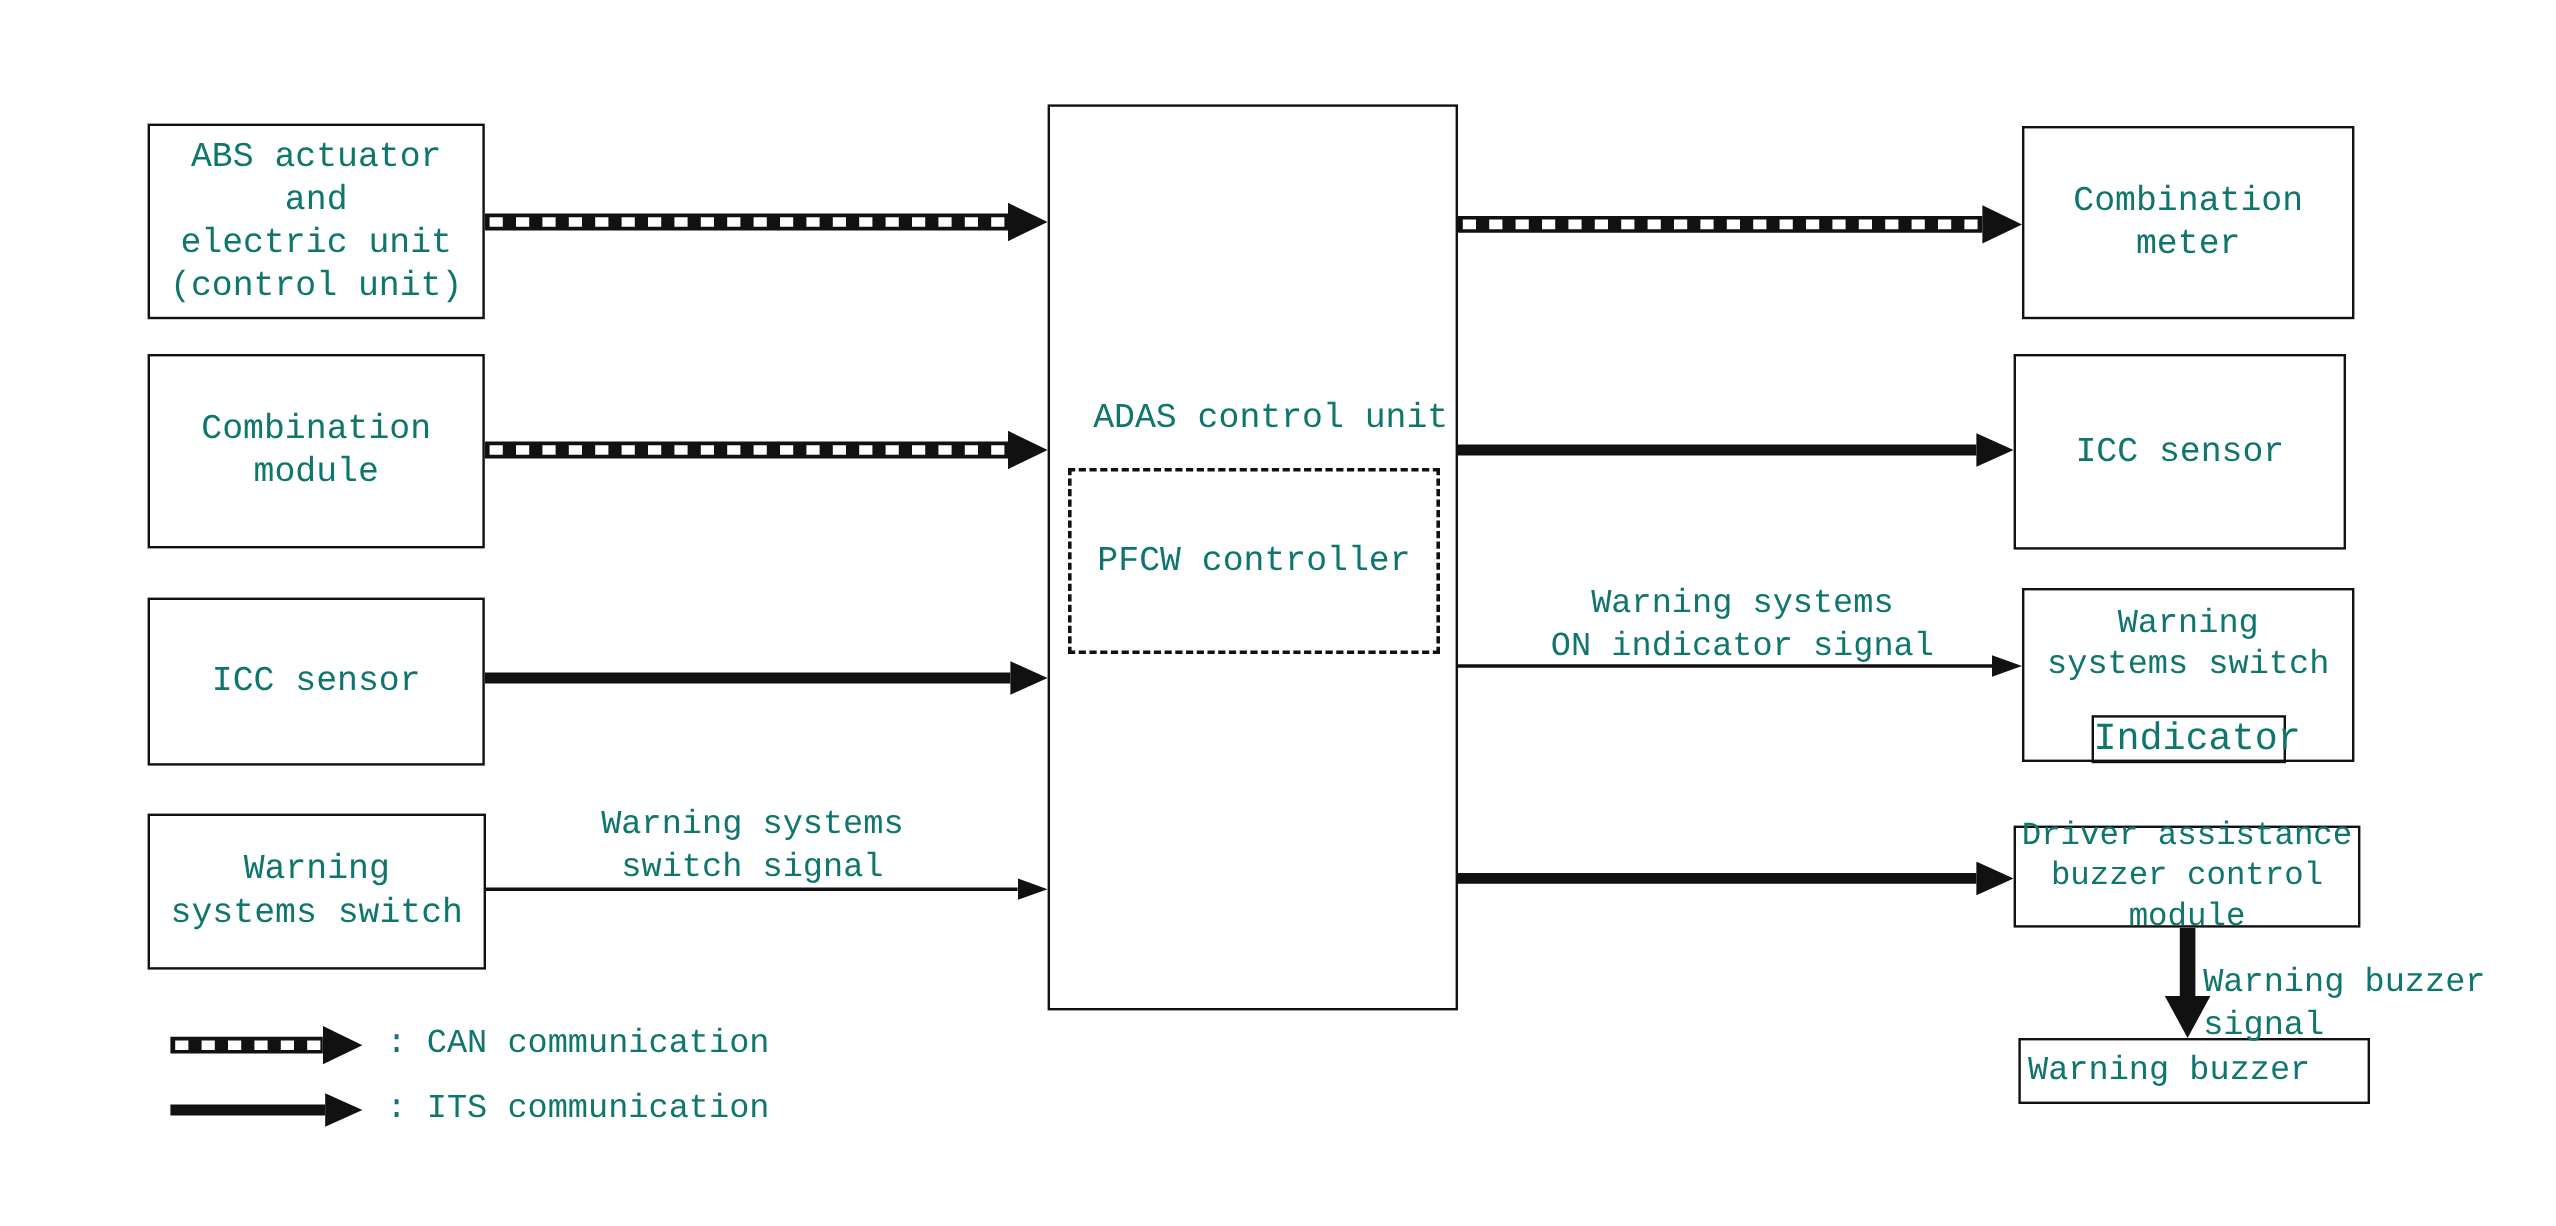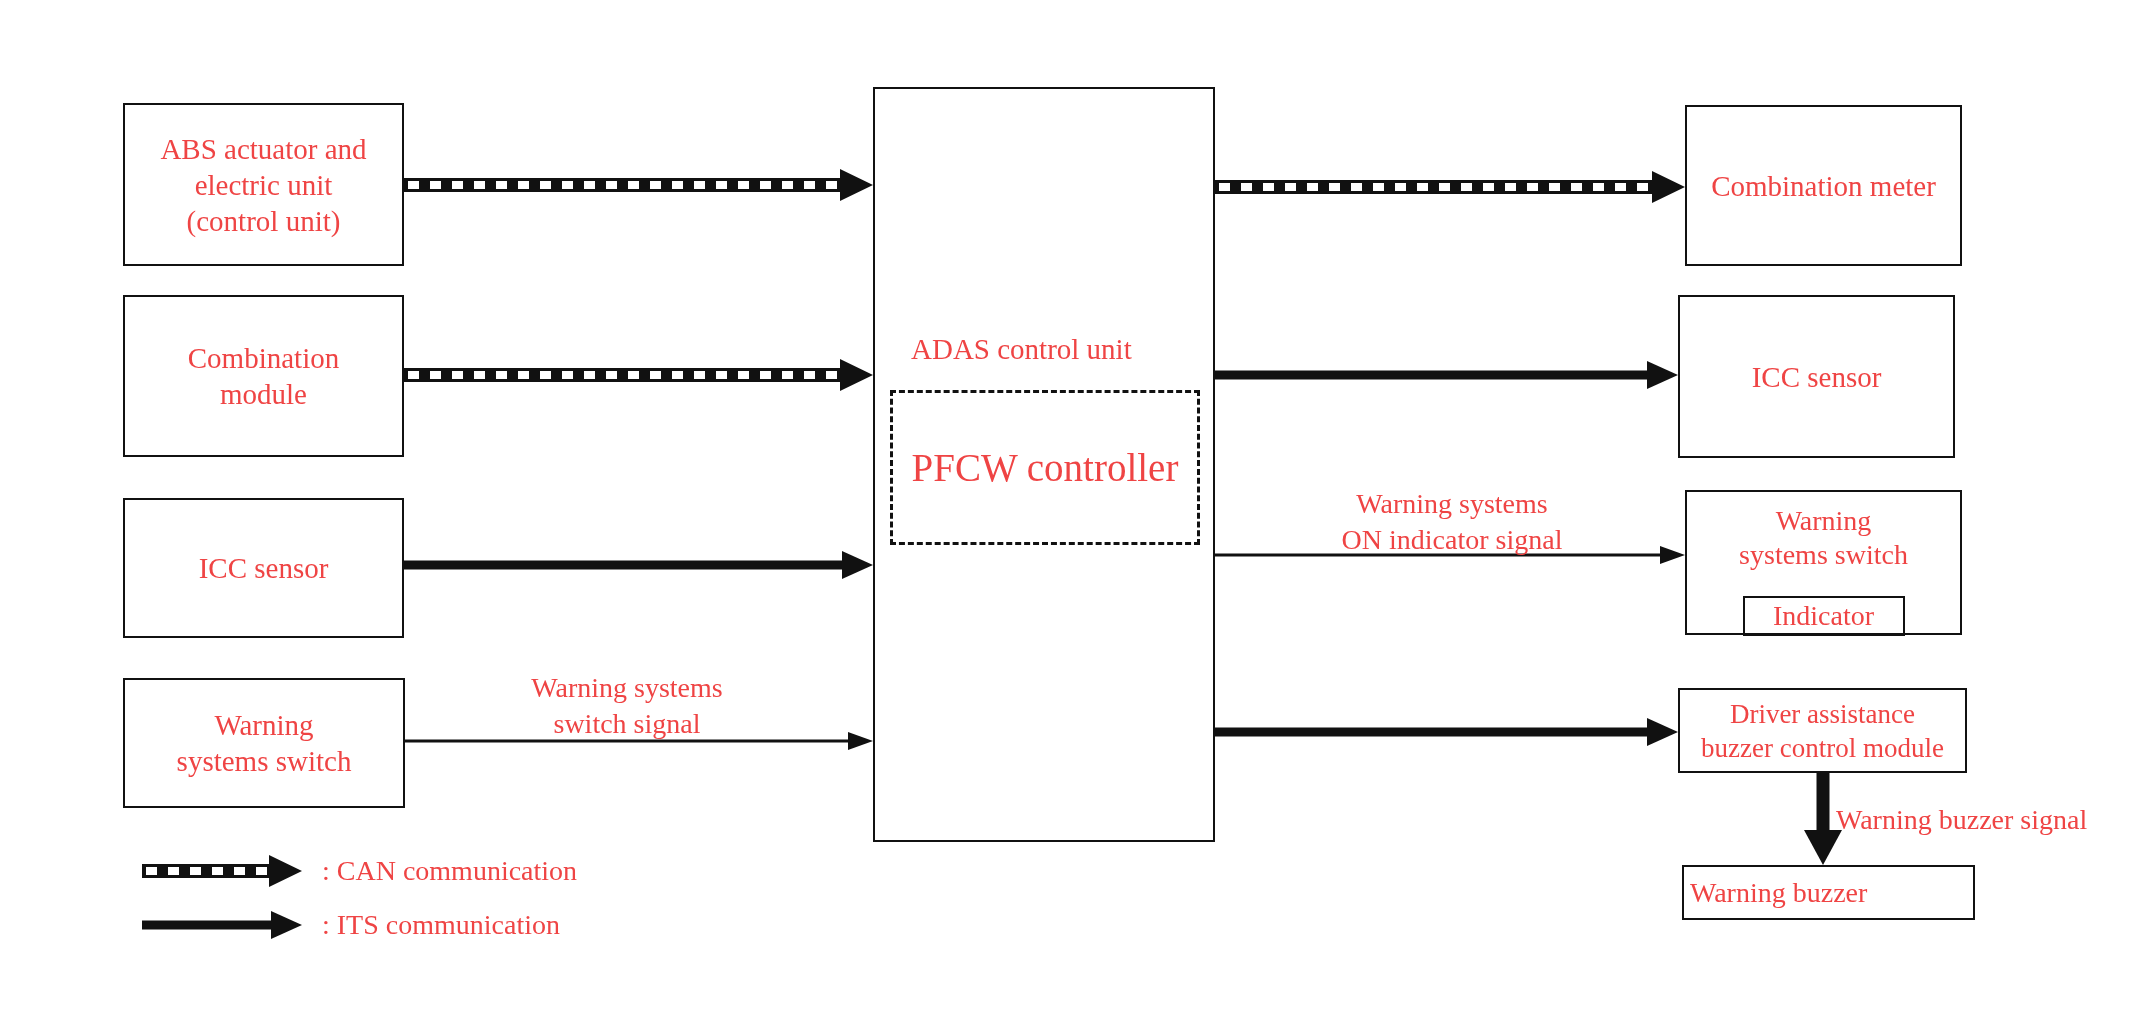--- a/index.html
+++ b/index.html
@@ -1,21 +1,21 @@
 <!DOCTYPE html>
 <html><head>
 <meta charset="utf-8">
 <style>
   html,body{margin:0;padding:0;background:#ffffff;}
   #stage{
     position:relative;
     width:2130px;height:1022px;
     background:#ffffff;
-    font-family:Liberation Serif, serif;
-    color:#ef4444;
+    font-family:Liberation Mono, monospace;
+    color:#0f766e;
     overflow:hidden;
   }
   #wires{position:absolute;left:0;top:0;width:2130px;height:1022px;}
   .box{
     position:absolute;
     border:2px solid #111111;
     background:#ffffff;
     display:flex;align-items:center;justify-content:center;
     text-align:center;
     font-size:29px;line-height:36px;
@@ -23,29 +23,29 @@
   }
   .prelines{white-space:pre-line;}
   .adas-label{
     position:absolute;top:242px;left:0;width:100%;
     text-align:left;font-size:29px;line-height:36px;margin-left:36px;
   }
   .pfcw{
     position:absolute;left:15px;top:301px;width:310px;height:155px;
     border:3px dashed #111111;
     display:flex;align-items:center;justify-content:center;
-    font-size:39px;box-sizing:border-box;background:#ffffff;
+    font-size:29px;box-sizing:border-box;background:#ffffff;
   }
   .warn-right{flex-direction:column;justify-content:flex-start;padding-top:12px;}
   .indicator-box{
     margin-top:24px;
     border:2px solid #111111;
     width:162px;height:46px;
-    display:flex;align-items:center;justify-content:center;
-    font-size:28px;box-sizing:border-box;
+    display:flex;align-items:center;
+    font-size:32px;box-sizing:border-box;
   }
   .buzzer-module{font-size:27px;line-height:34px;}
   .warning-buzzer{justify-content:flex-start;padding-left:6px;font-size:28px;}
   .siglabel{
     position:absolute;
     font-size:28px;line-height:36px;
     text-align:center;
   }
   .legend-text{
     position:absolute;

